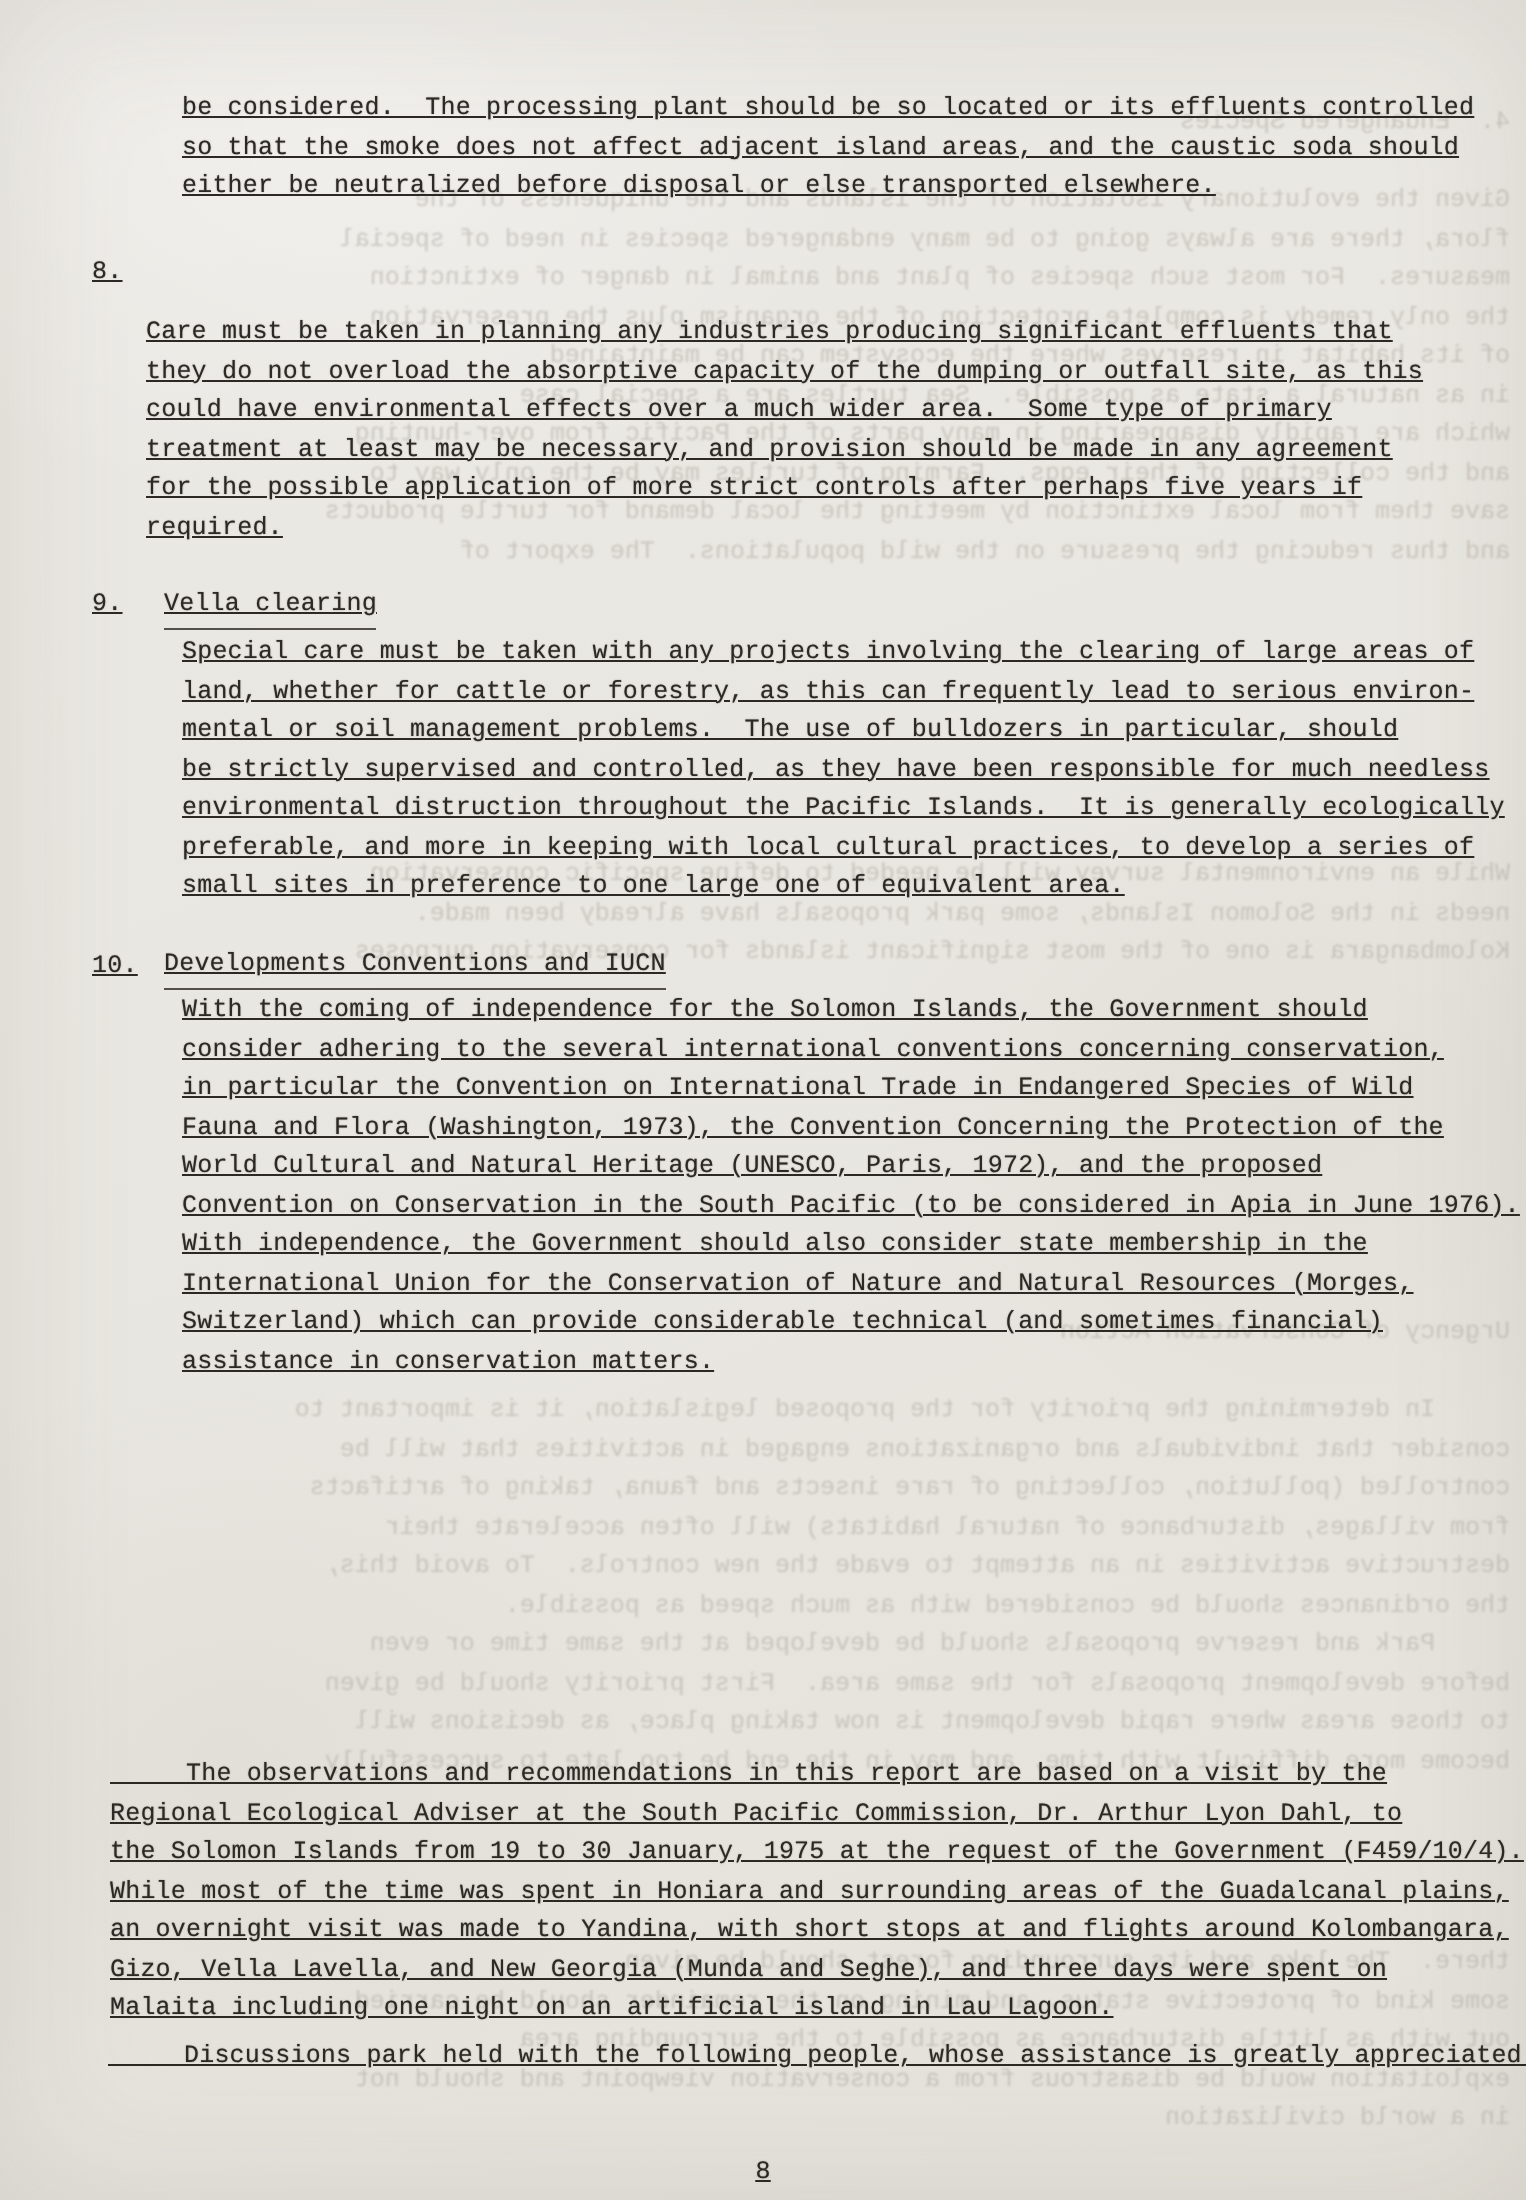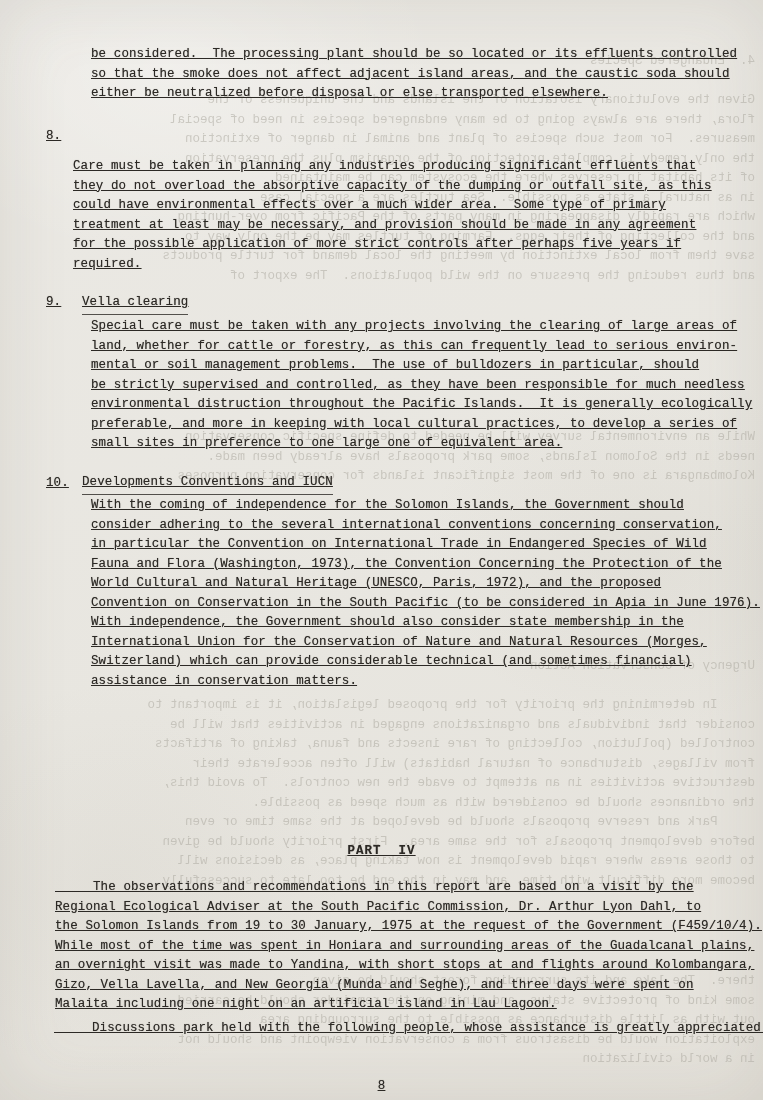--- a/index.html
+++ b/index.html
@@ -117,21 +117,20 @@
 consider adhering to the several international conventions concerning conservation,
 in particular the Convention on International Trade in Endangered Species of Wild
 Fauna and Flora (Washington, 1973), the Convention Concerning the Protection of the
 World Cultural and Natural Heritage (UNESCO, Paris, 1972), and the proposed
 Convention on Conservation in the South Pacific (to be considered in Apia in June 1976).
 With independence, the Government should also consider state membership in the
 International Union for the Conservation of Nature and Natural Resources (Morges,
 Switzerland) which can provide considerable technical (and sometimes financial)
 assistance in conservation matters.</p>
 
-  <h2 class="txt part-heading">PART  IV</h2>
   <p class="txt part-p1">     The observations and recommendations in this report are based on a visit by the
 Regional Ecological Adviser at the South Pacific Commission, Dr. Arthur Lyon Dahl, to
 the Solomon Islands from 19 to 30 January, 1975 at the request of the Government (F459/10/4).
 While most of the time was spent in Honiara and surrounding areas of the Guadalcanal plains,
 an overnight visit was made to Yandina, with short stops at and flights around Kolombangara,
 Gizo, Vella Lavella, and New Georgia (Munda and Seghe), and three days were spent on
 Malaita including one night on an artificial island in Lau Lagoon.</p>
   <p class="txt part-p2">     Discussions park held with the following people, whose assistance is greatly appreciated:</p>
 
   <div class="txt page-number">8</div>

